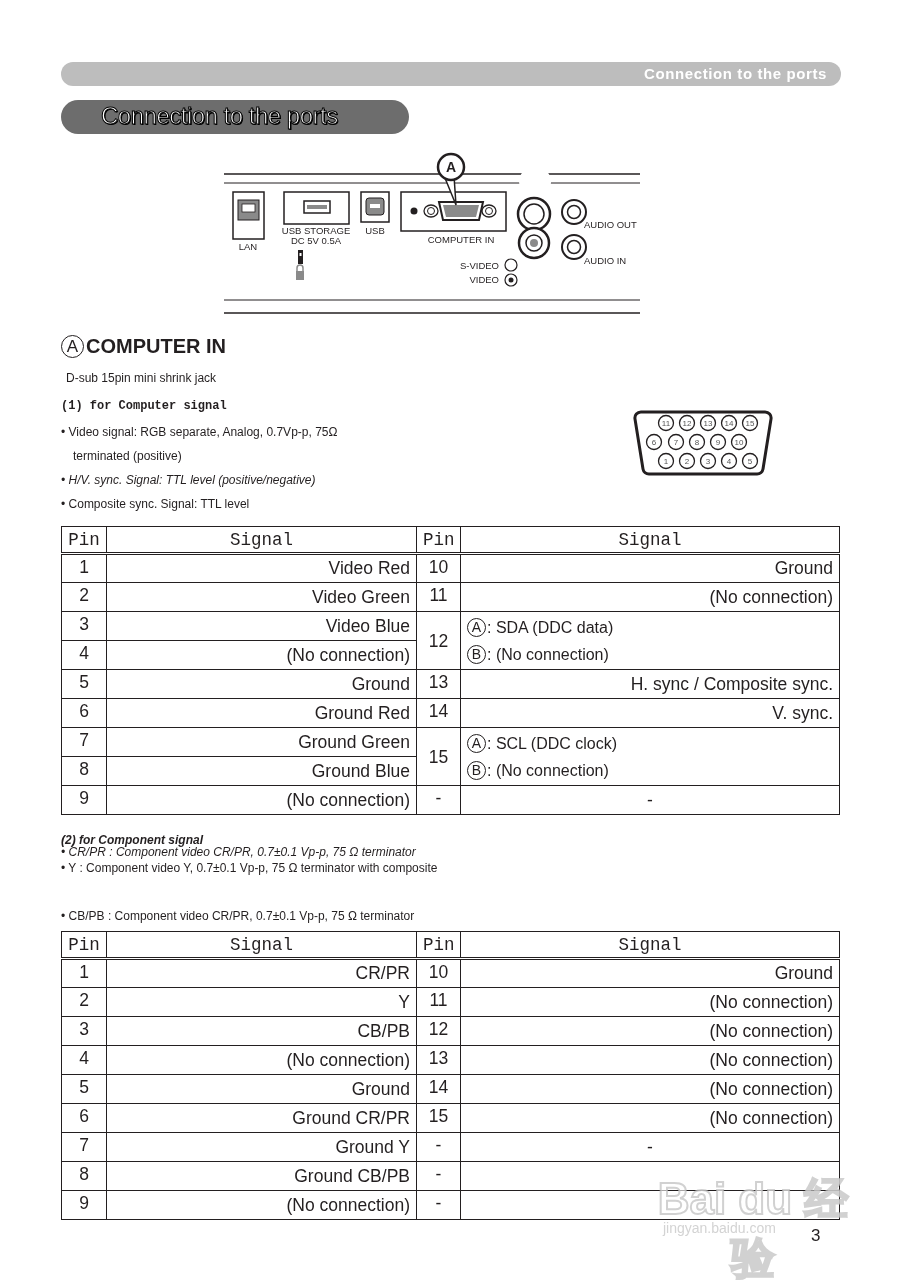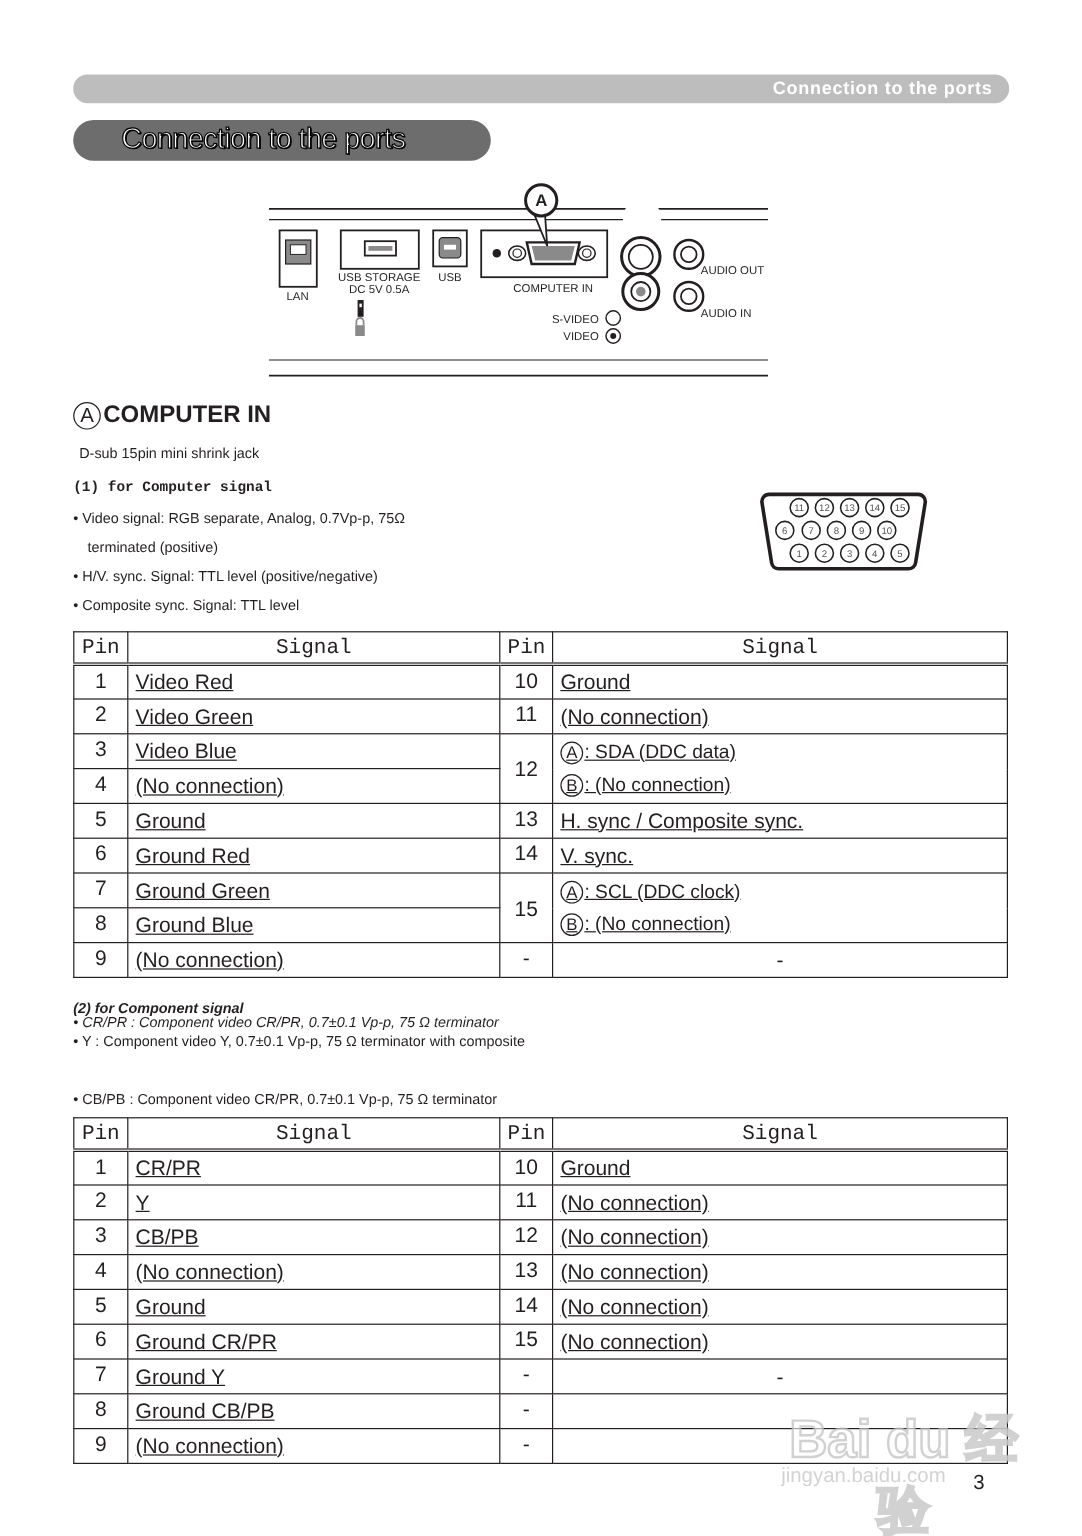--- a/index.html
+++ b/index.html
@@ -22,28 +22,28 @@
   .txt { position: absolute; font-size: 12px; line-height: 24px; white-space: nowrap; }
   .bold { font-weight: bold; }
   .bullet-cont { padding-left: 12px; }
 
   .vga { position: absolute; left: 633px; top: 408px; width: 140px; height: 70px; }
 
   table.pins { position: absolute; left: 61px; width: 778px; border-collapse: collapse; font-size: 17.5px; table-layout: fixed; }
   table.pins td, table.pins th { border: 1.5px solid #231f20; height: 29px; padding: 0 6px; font-weight: normal; }
   table.pins th { text-align: center; height: 27px; border-bottom: 3px double #231f20; font-family: Liberation Mono, monospace; }
   table.pins td.pin { text-align: center; vertical-align: top; padding-top: 2px; }
-  table.pins td.sig { text-align: left; text-decoration: underline; }
+  table.pins td.sig { text-align: right; }
   table.pins td.center { text-align: center; }
   .dual { font-size: 16px; line-height: 27px; display: flex; align-items: center; }
 
   .page-num { position: absolute; left: 811px; top: 1226px; font-size: 17px; }
   .watermark { position: absolute; left: 643px; top: 1160px; width: 220px; height: 85px; color: rgba(200,200,200,0.55); text-align: center; }
   .watermark .wm1 { position: absolute; left: 0; top: 10px; font-size: 44px; font-weight: bold; -webkit-text-stroke: 2px rgba(190,190,190,0.7); color: rgba(255,255,255,0.6); }
-  .watermark .wm2 { position: absolute; left: 8px; top: 60px; font-size: 17px; color: rgba(200,200,200,0.8); }
+  .watermark .wm2 { position: absolute; left: 20px; top: 60px; font-size: 14px; color: rgba(200,200,200,0.8); }
 </style>
 </head>
 <body>
 
 <div class="header-bar">
   <span>Connection to the ports</span>
 </div>
 
 <div class="title-pill">
   <span>Connection to the ports</span>
@@ -129,21 +129,21 @@
 
 <div class="sec-title">
   <span class="circ big">A</span>
   <span>COMPUTER IN</span>
 </div>
 
 <div class="txt" style="left:66px; top:366px;">D-sub 15pin mini shrink jack</div>
 <div class="txt bold" style="left:61px; top:394px;font-family:Liberation Mono, monospace;">(1) for Computer signal</div>
 <div class="txt" style="left:61px; top:420px;">• Video signal: RGB separate, Analog, 0.7Vp-p, 75Ω</div>
 <div class="txt bullet-cont" style="left:61px; top:444px;">terminated (positive)</div>
-<div class="txt" style="left:61px; top:468px;">• H/V. sync. Signal: TTL level (positive/negative)</div>
+<div class="txt" style="left:61px; top:468px;font-style:italic;">• H/V. sync. Signal: TTL level (positive/negative)</div>
 <div class="txt" style="left:61px; top:492px;">• Composite sync. Signal: TTL level</div>
 
 <div class="vga">
   <svg width="140" height="70" viewBox="0 0 140 70" font-family="Liberation Sans, sans-serif">
     <path d="M8 4 h124 a6 6 0 0 1 6 7 l-8 50 a6 6 0 0 1 -6 5 h-108 a6 6 0 0 1 -6 -5 l-8 -50 a6 6 0 0 1 6 -7 z" fill="#fff" stroke="#231f20" stroke-width="3"></path>
     <g fill="#fff" stroke="#231f20" stroke-width="1.3">
       <circle cx="33" cy="15" r="7.5"></circle>
         <circle cx="54" cy="15" r="7.5"></circle>
         <circle cx="75" cy="15" r="7.5"></circle>
         <circle cx="96" cy="15" r="7.5"></circle>

